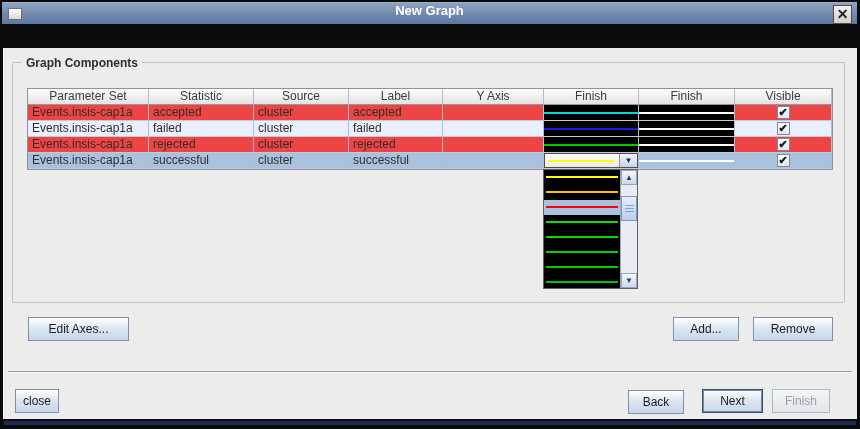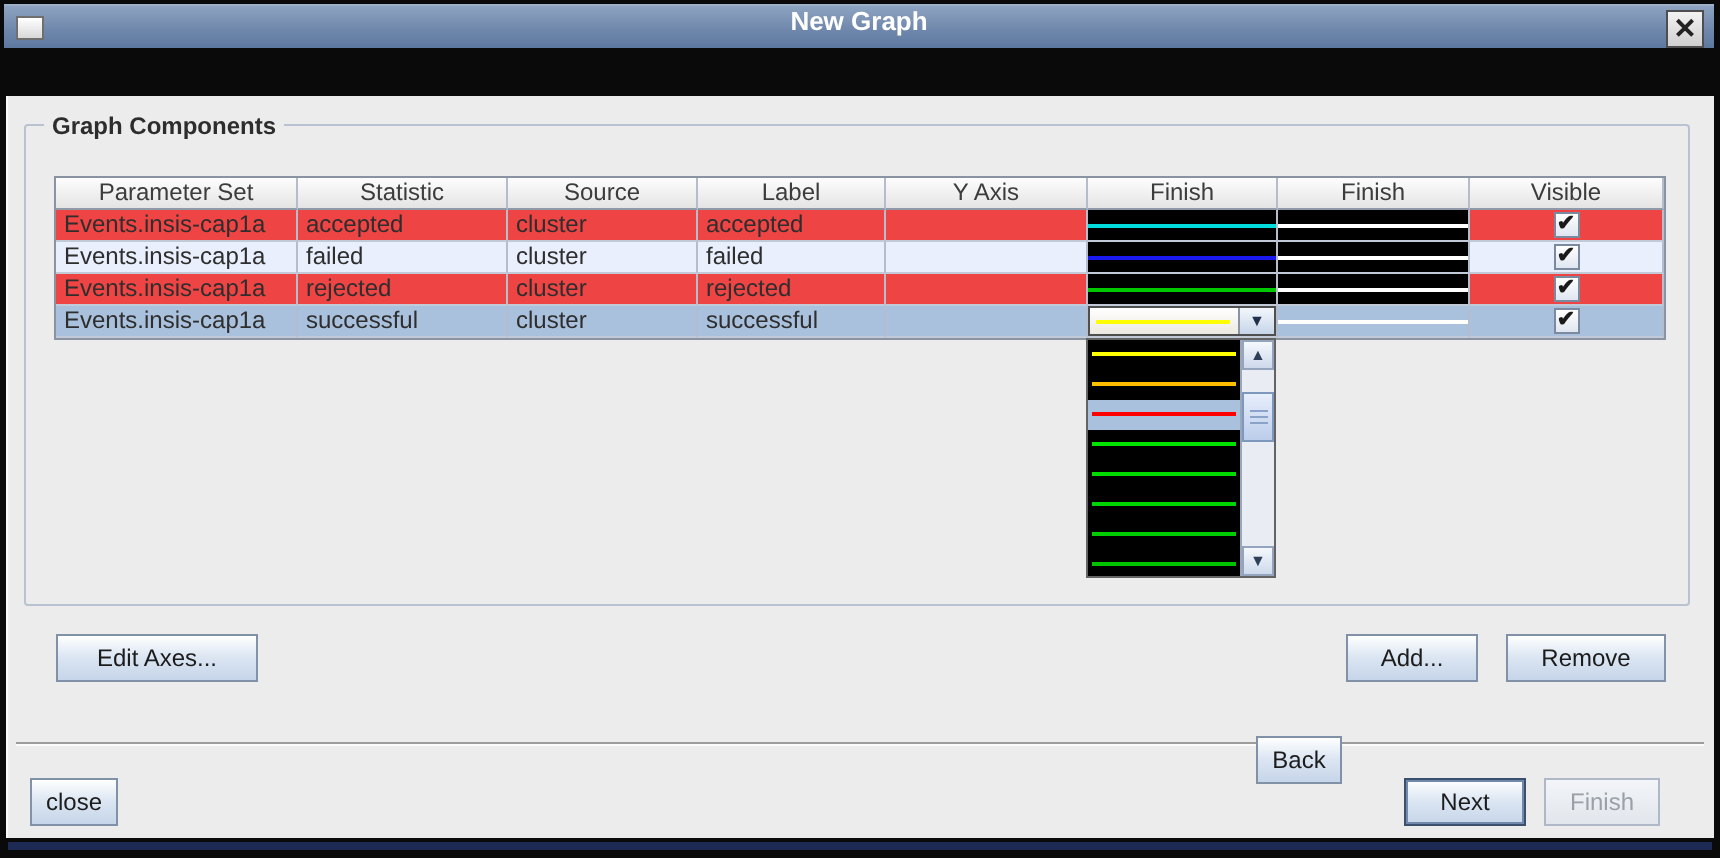--- a/index.html
+++ b/index.html
@@ -218,17 +218,17 @@
     </div>
   </div>
 
   <button class="btn" style="left:28px; top:317px; width:101px; height:24px;">Edit Axes...</button>
   <button class="btn mn" style="left:673px; top:317px; width:66px; height:24px;">Add...</button>
   <button class="btn mn" style="left:753px; top:317px; width:80px; height:24px;">Remove</button>
 
   <div class="sep"></div>
 
   <button class="btn" style="left:15px; top:389px; width:44px; height:24px;">close</button>
-  <button class="btn mn" style="left:628px; top:368px; width:43px; height:24px;text-align:center;">Back</button>
+  <button class="btn mn" style="left:628px; top:390px; width:56px; height:24px;text-align:center;">Back</button>
   <button class="btn mn focus" style="left:702px; top:389px; width:61px; height:24px;">Next</button>
   <button class="btn mn disabled" style="left:772px; top:389px; width:58px; height:24px;">Finish</button>
 
 </div>
 
 </body></html>

